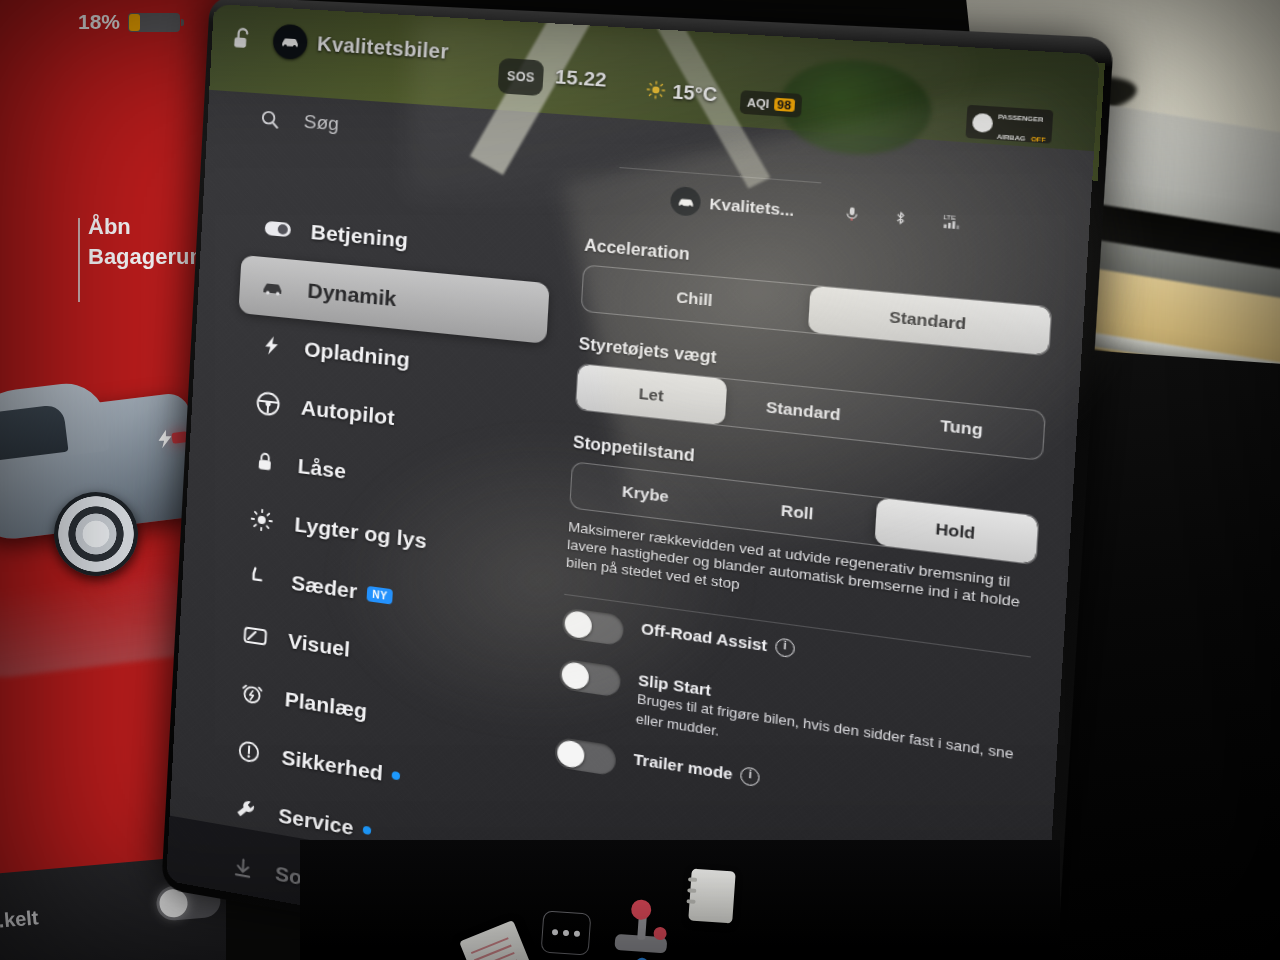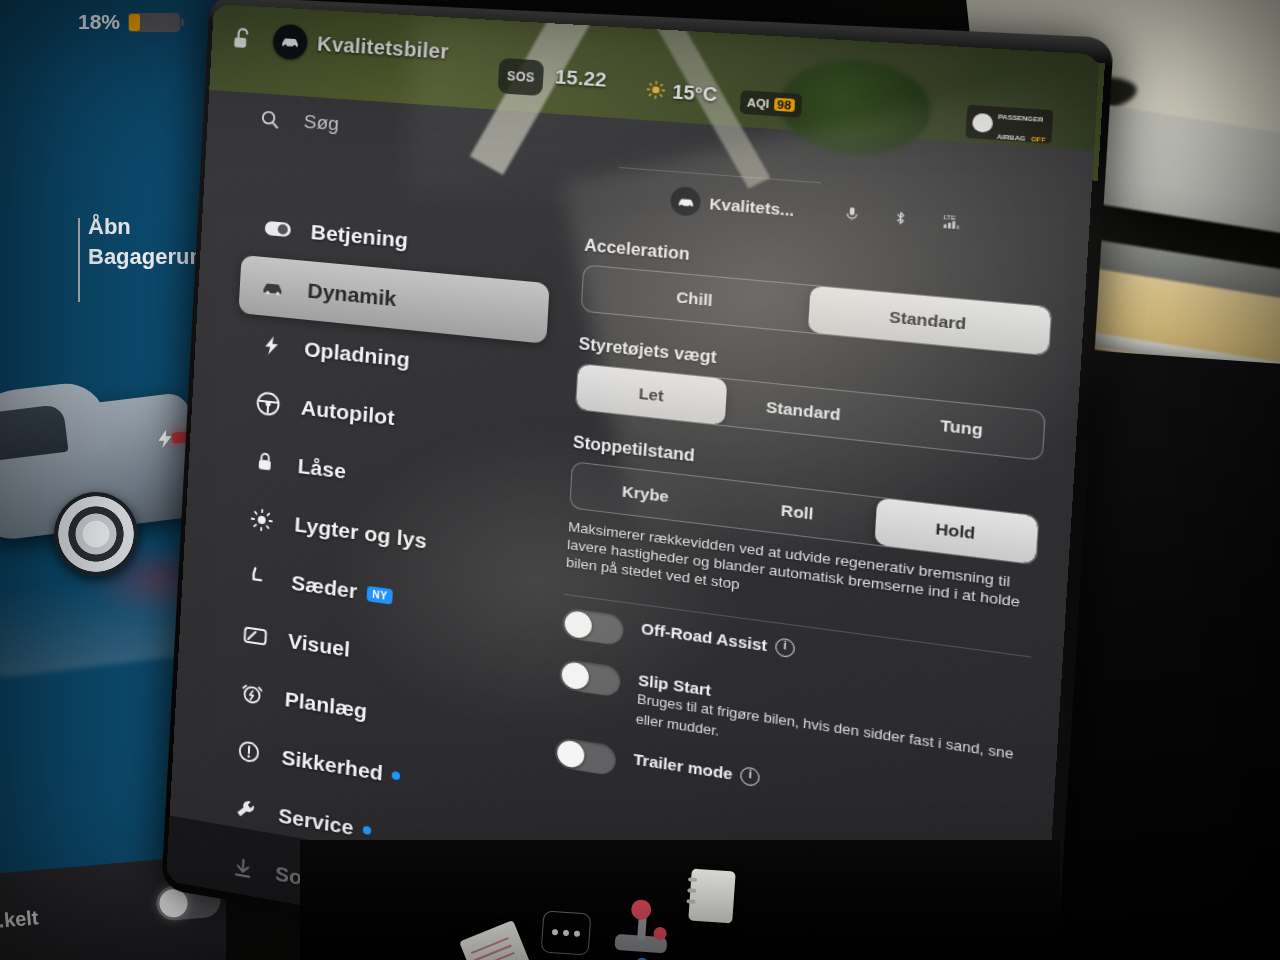--- a/index.html
+++ b/index.html
@@ -143,21 +143,21 @@
   .tgl-sub{color:#dcdce0;font-size:13px;line-height:16.5px;margin-top:3px;max-width:330px;}
   .info-ic{display:inline-block;width:15px;height:15px;border-radius:50%;border:1.6px solid #e4e4e7;
     color:#e4e4e7;font-size:10px;line-height:12px;text-align:center;font-weight:bold;}
 
   
   .botbar{position:absolute;left:0;bottom:0;width:100%;height:66px;background:rgba(10,10,12,.55);}
   .botbar .vol{position:absolute;right:110px;top:16px;display:flex;align-items:center;gap:22px;}
   .chev{color:#dcdcdc;font-size:17px;}
 
   
-  .leftcol{position:absolute;left:0;top:0;width:226px;height:960px;background:#0c4a6e;overflow:hidden;}
+  .leftcol{position:absolute;left:0;top:0;width:226px;height:960px;background:#b91c1c;overflow:hidden;}
   .batt{position:absolute;left:78px;top:10px;display:flex;align-items:center;gap:8px;}
   .batt-pct{color:#f0f0f0;font-size:21px;font-weight:bold;}
   .batt-body{width:52px;height:19px;border-radius:4px;background:#5b5b5e;position:relative;}
   .batt-fill{position:absolute;left:1px;top:1px;bottom:1px;width:11px;border-radius:3px;background:#f0a500;}
   .batt-cap{position:absolute;right:-4px;top:6px;width:3px;height:7px;background:#5b5b5e;border-radius:0 2px 2px 0;}
 
   .trunk{position:absolute;left:66px;top:212px;}
   .trunk-bar{position:absolute;left:12px;top:6px;width:2px;height:84px;background:#cfcfd2;opacity:.8;}
   .trunk-l1{color:#f3f3f5;font-size:22px;font-weight:bold;line-height:30px;margin-left:22px;}
   .trunk-l2{color:#f3f3f5;font-size:22px;font-weight:bold;line-height:30px;margin-left:22px;}

